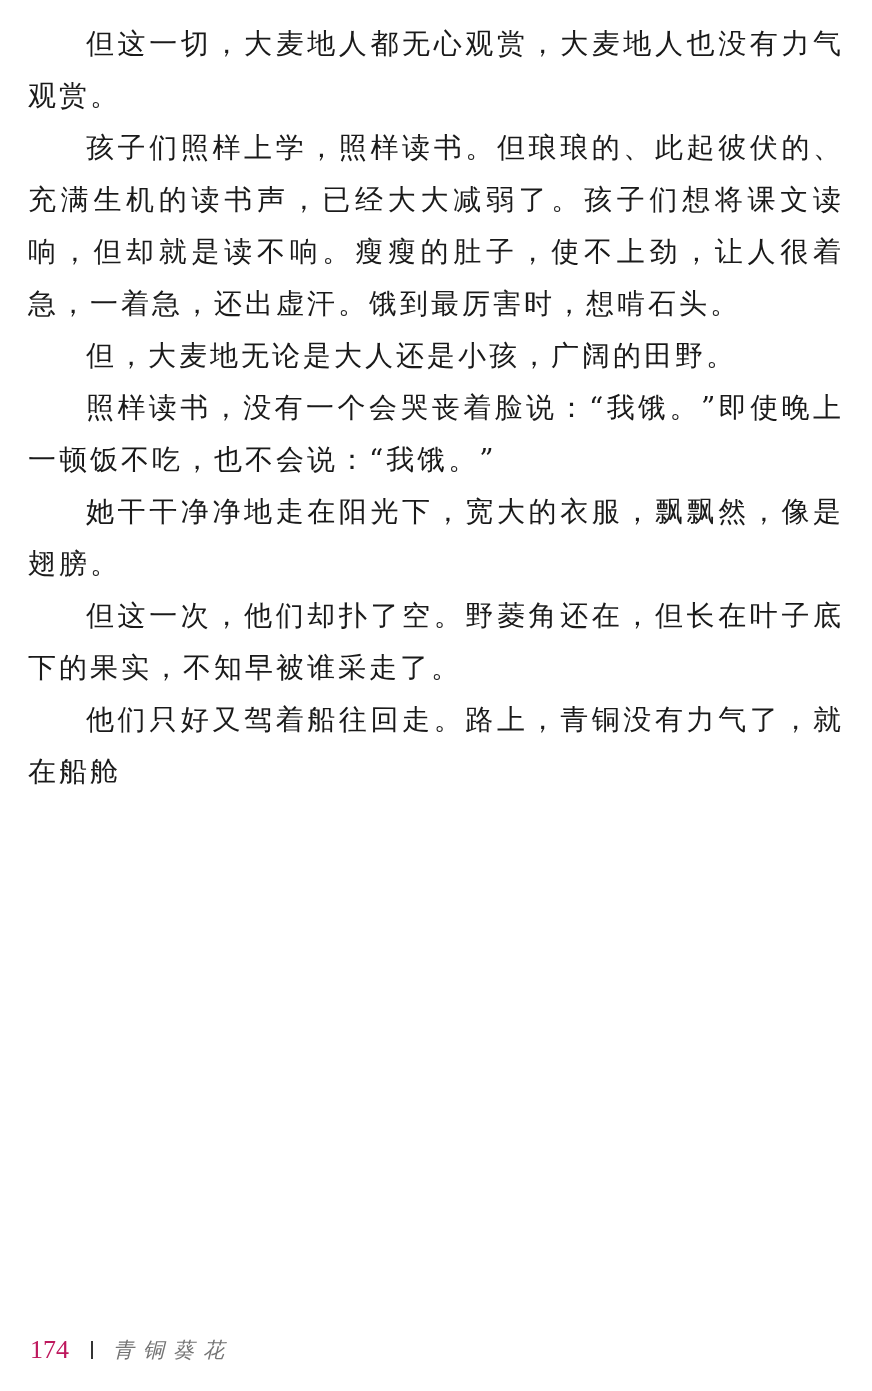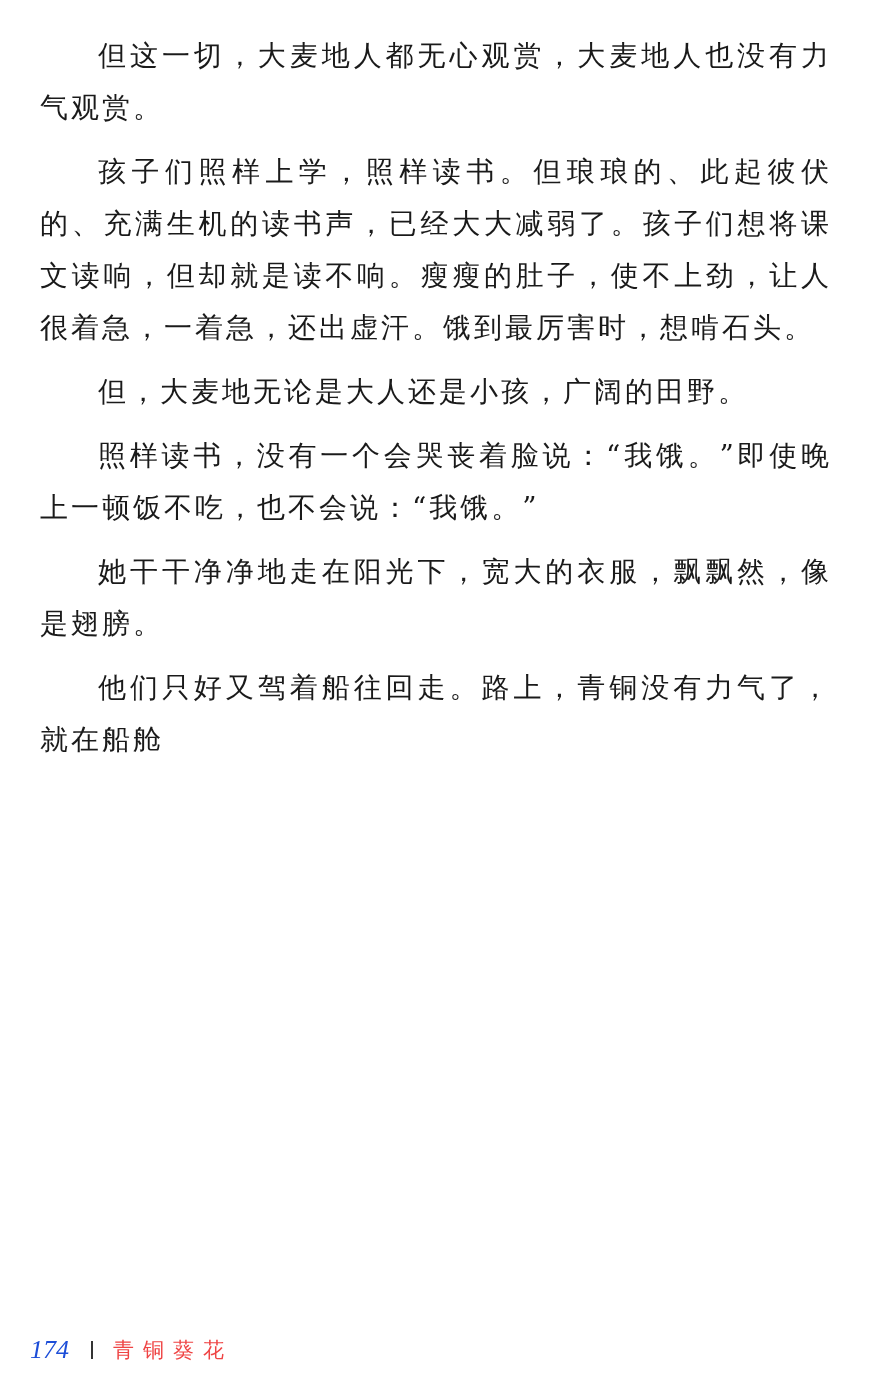--- a/index.html
+++ b/index.html
@@ -14,69 +14,70 @@
       overflow: hidden;
       color: #1a1a1a;
     }
     .page-body {
       position: absolute;
       left: 28px;
       top: 18px;
       width: 816px;
     }
     .paragraph {
-      margin: 12px;
+      margin: 0;
       font-family: "DejaVu Serif", "Liberation Serif", serif;
       font-size: 28px;
       line-height: 52px;
       letter-spacing: 3px;
       text-indent: 58px;
       text-align: justify;
       text-align-last: left;
       word-break: break-all;
     }
     .footer {
       position: absolute;
       left: 30px;
       top: 1333px;
       display: flex;
       align-items: center;
       height: 34px;
     }
     .page-number {
       font-family: "Liberation Serif", "DejaVu Serif", serif;
-      font-style: italic;
       font-size: 26px;
-      color: #1d4ed8;
+      color: #be185d;
       letter-spacing: 0px;
     }
     .footer-divider {
       display: inline-block;
       width: 2px;
       height: 18px;
       background: #333333;
       margin-left: 22px;
       margin-right: 20px;
     }
     .book-title {
       font-family: "DejaVu Sans", "Liberation Sans", sans-serif;
       font-size: 21px;
       letter-spacing: 9px;
-      color: #ef4444;
+      color: #737373;
+      font-style: italic;
     }
   </style>
 </head>
 <body>
 
 <div class="page-body">
   <p class="paragraph">但这一切，大麦地人都无心观赏，大麦地人也没有力气观赏。</p>
   <p class="paragraph">孩子们照样上学，照样读书。但琅琅的、此起彼伏的、充满生机的读书声，已经大大减弱了。孩子们想将课文读响，但却就是读不响。瘦瘦的肚子，使不上劲，让人很着急，一着急，还出虚汗。饿到最厉害时，想啃石头。</p>
   <p class="paragraph">但，大麦地无论是大人还是小孩，广阔的田野。</p>
   <p class="paragraph">照样读书，没有一个会哭丧着脸说：“我饿。”即使晚上一顿饭不吃，也不会说：“我饿。”</p>
   <p class="paragraph">她干干净净地走在阳光下，宽大的衣服，飘飘然，像是翅膀。</p>
+  <p class="paragraph">但这一次，他们却扑了空。野菱角还在，但长在叶子底下的果实，不知早被谁采走了。</p>
   <p class="paragraph">他们只好又驾着船往回走。路上，青铜没有力气了，就在船舱</p>
 </div>
 
 <div class="footer">
   <span class="page-number">174</span>
   <span class="footer-divider"></span>
   <span class="book-title">青铜葵花</span>
 </div>
 
 </body></html>

